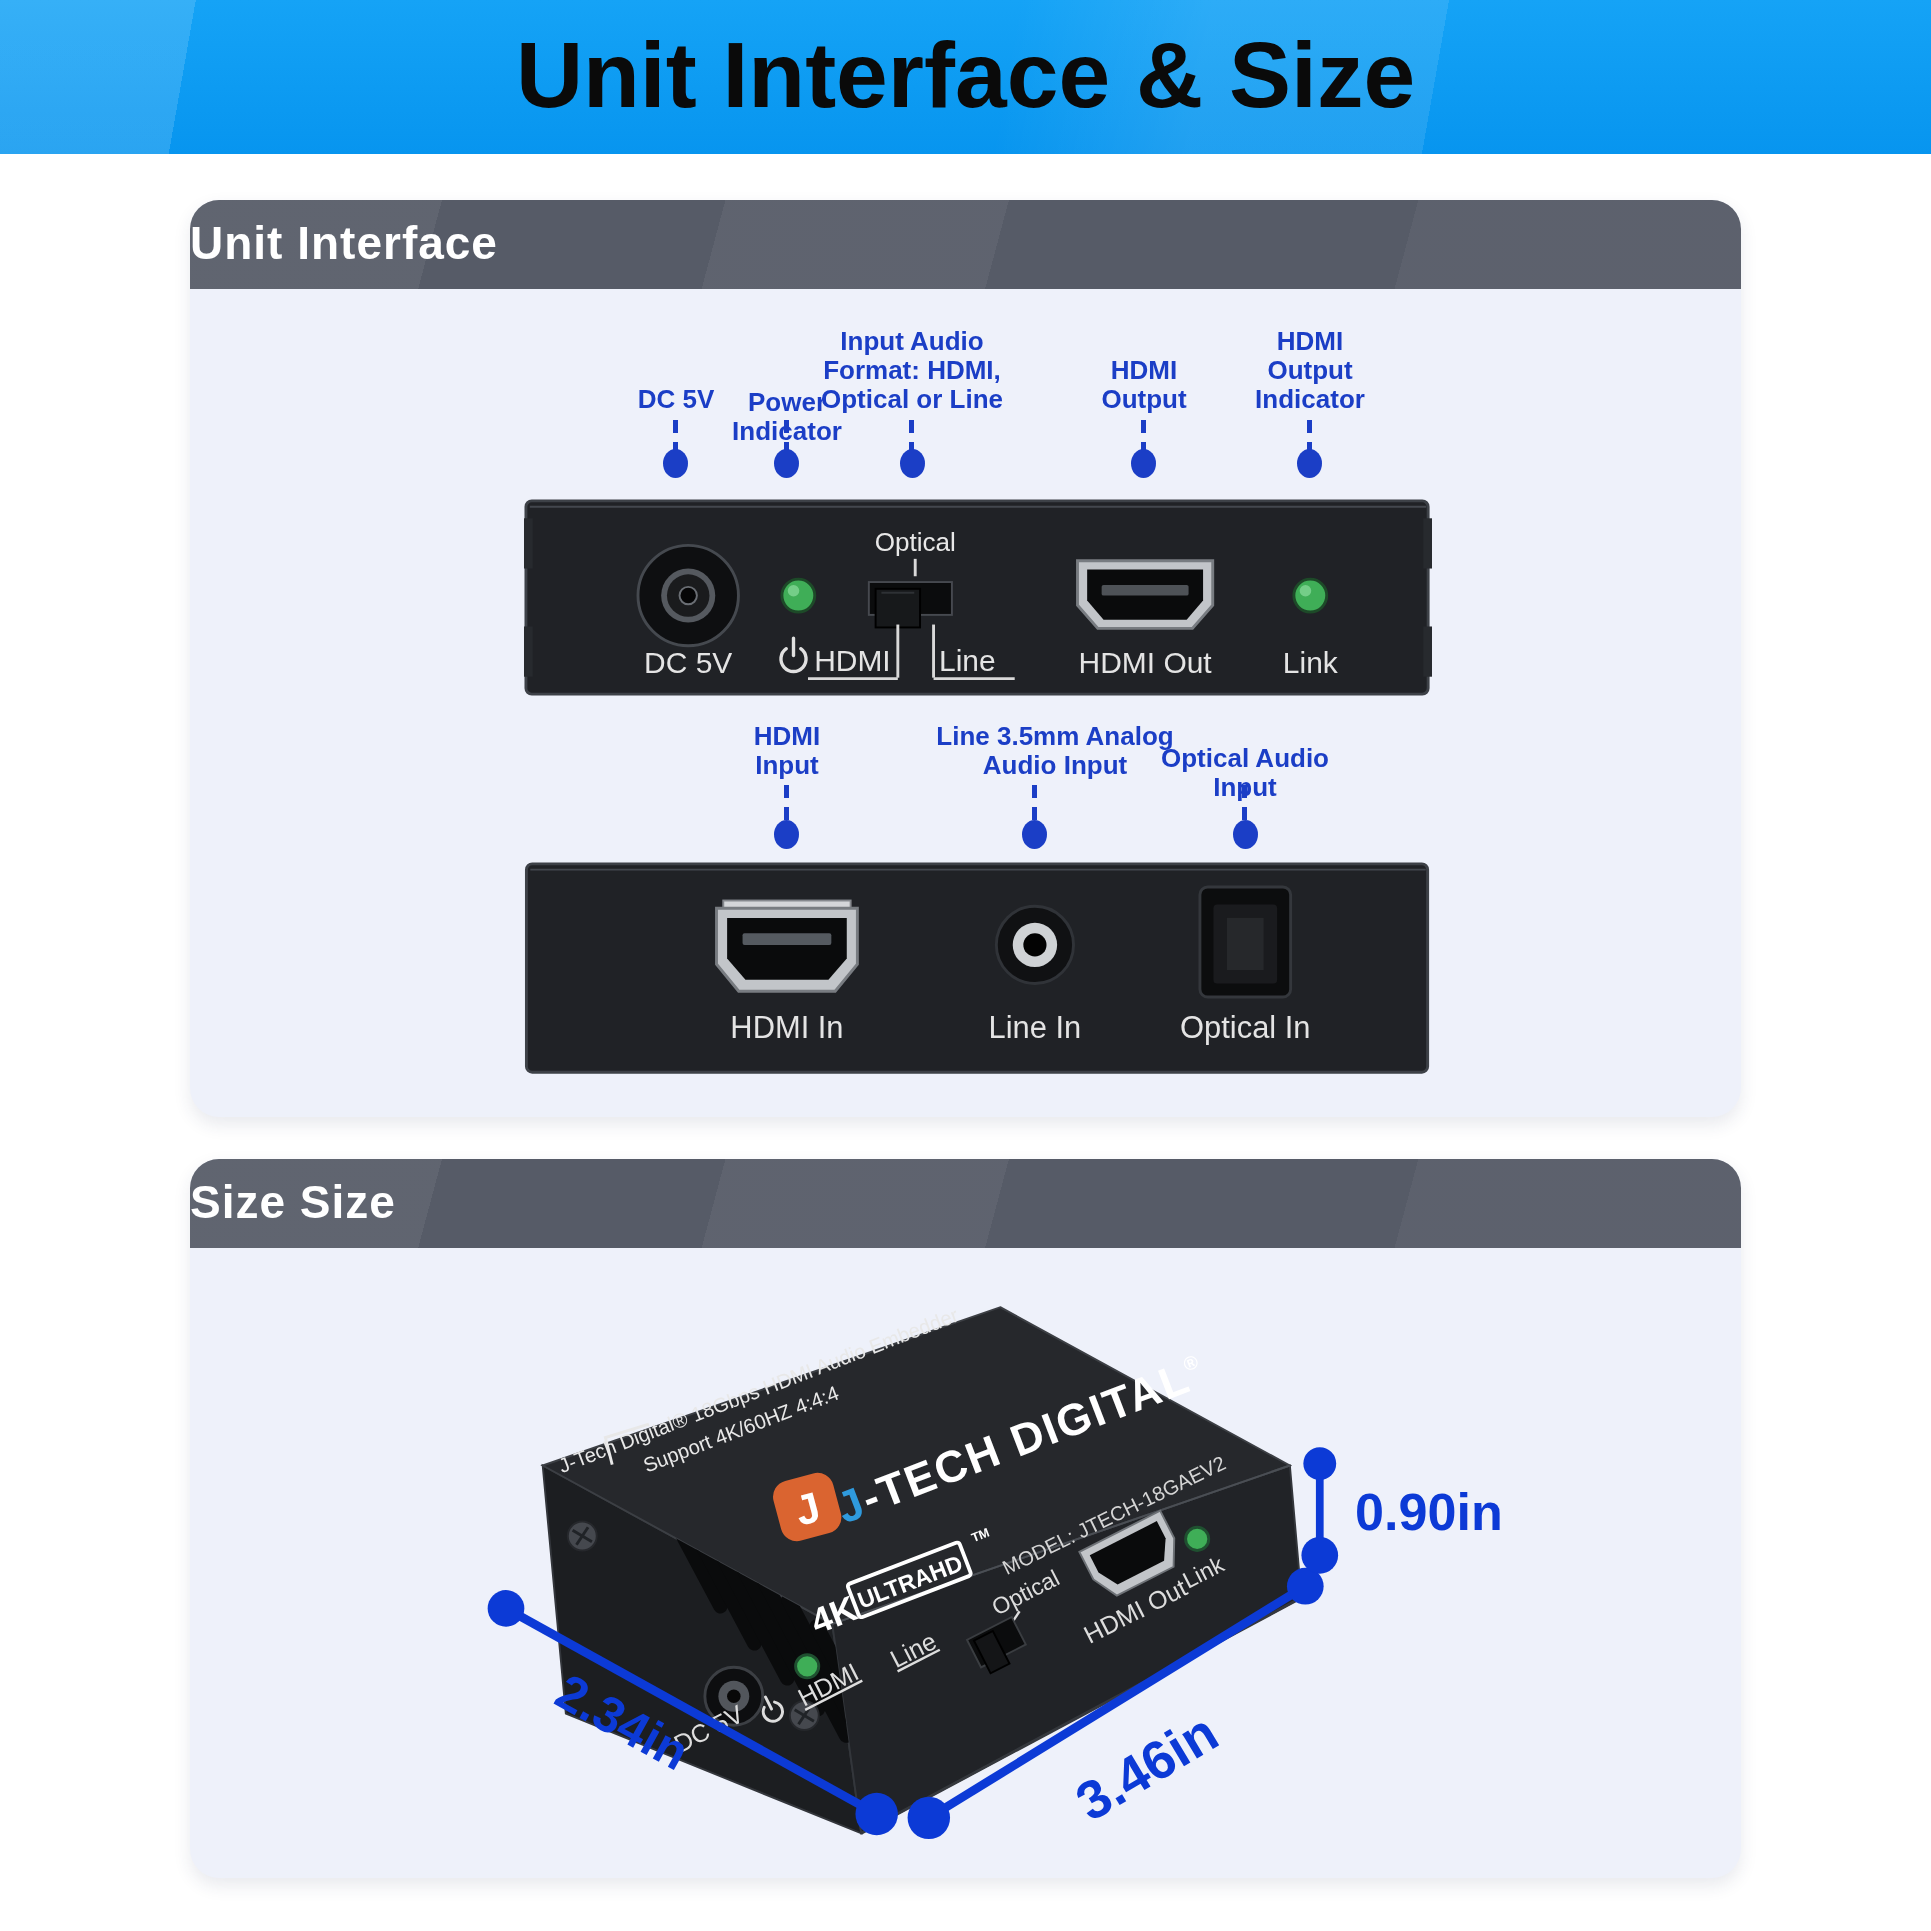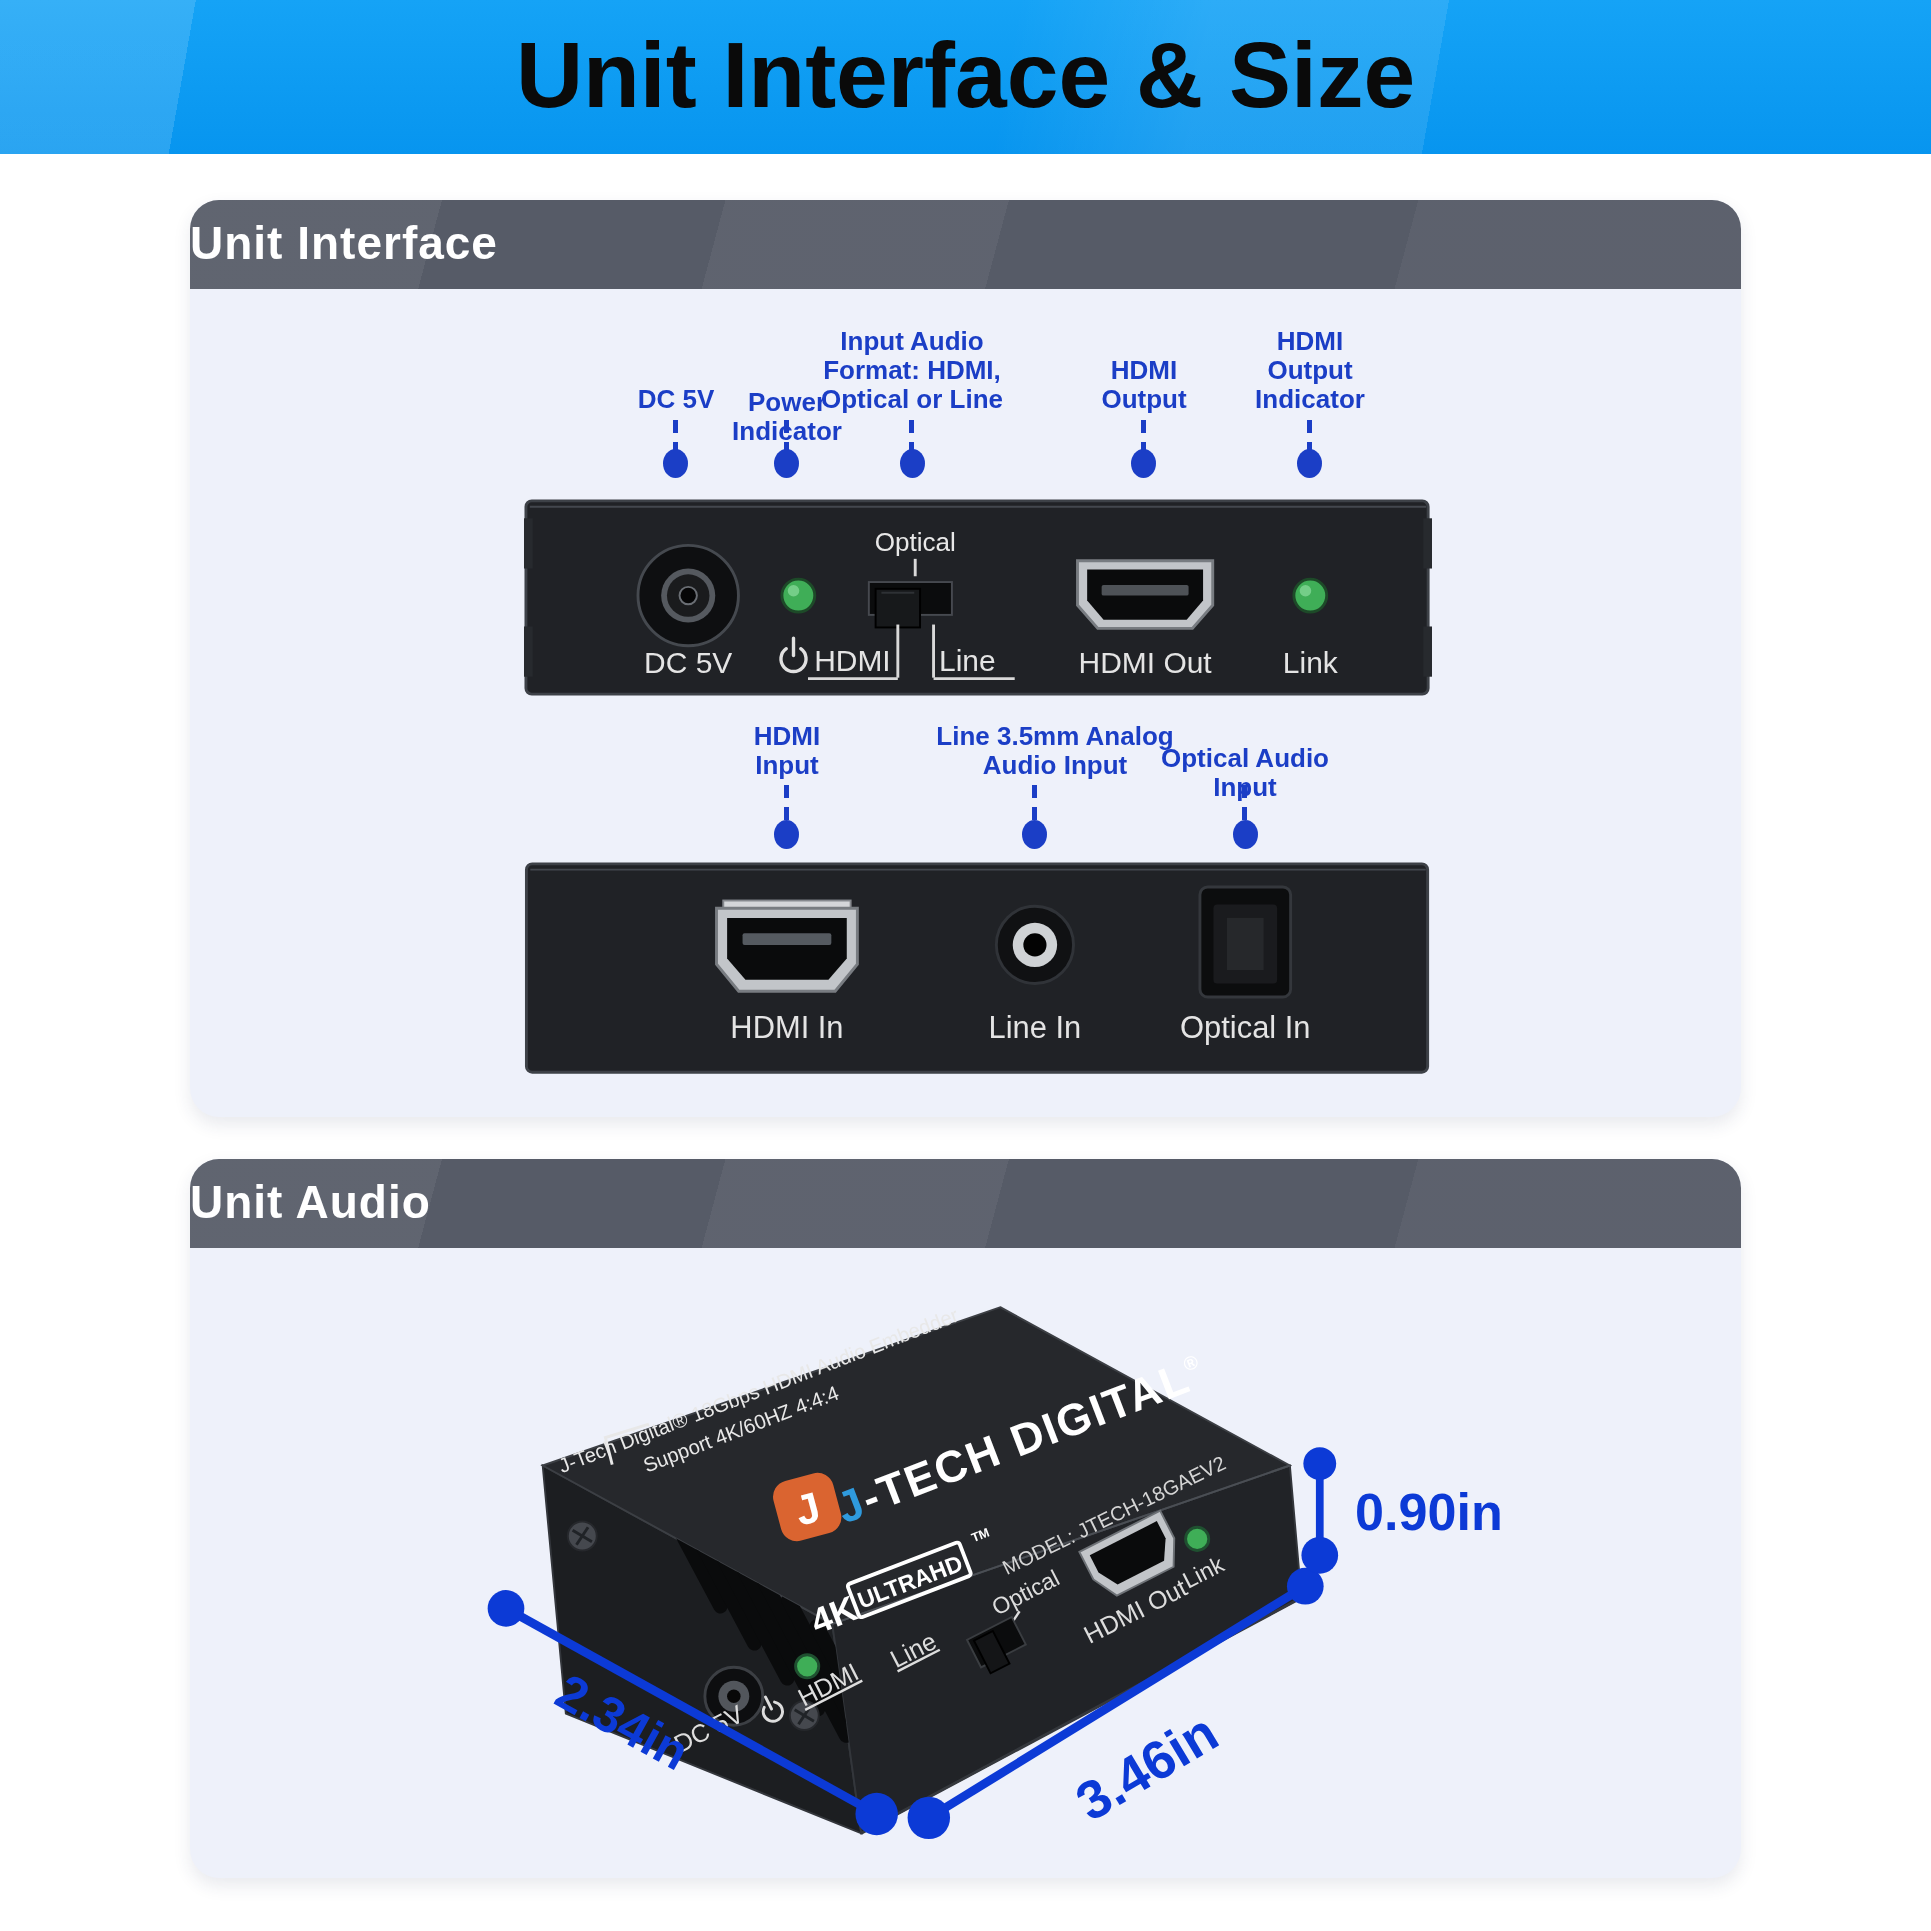--- a/index.html
+++ b/index.html
@@ -167,21 +167,21 @@
         <rect x="700" y="28" width="94" height="114" rx="8" fill="#0c0d0e" stroke="#34373c" stroke-width="3"></rect>
         <rect x="714" y="46" width="66" height="82" rx="4" fill="#1a1b1e"></rect>
         <rect x="728" y="60" width="38" height="54" fill="#26282b"></rect>
       </g>
       <text x="747" y="184" font-size="32" fill="#e4e4e4" text-anchor="middle">Optical In</text>
     </svg>
   </div>
 
   <div class="card" id="card-size">
     <div class="card-header">
-      <div class="card-header-title">Unit Audio</div>
+      <div class="card-header-title">Size Size</div>
     </div>
 
     <svg class="dev-svg" style="left:177px;top:124px;" width="1197" height="589" viewBox="0 0 1240 610">
       <defs>
         <clipPath id="ventclip">
             <polygon points="182,189 482,353 512,570 206,446"></polygon>
           </clipPath>
       </defs>
 
       <polygon points="182,189 482,353 512,570 206,446" fill="#1c1e21" stroke="#33363b" stroke-width="2"></polygon>

